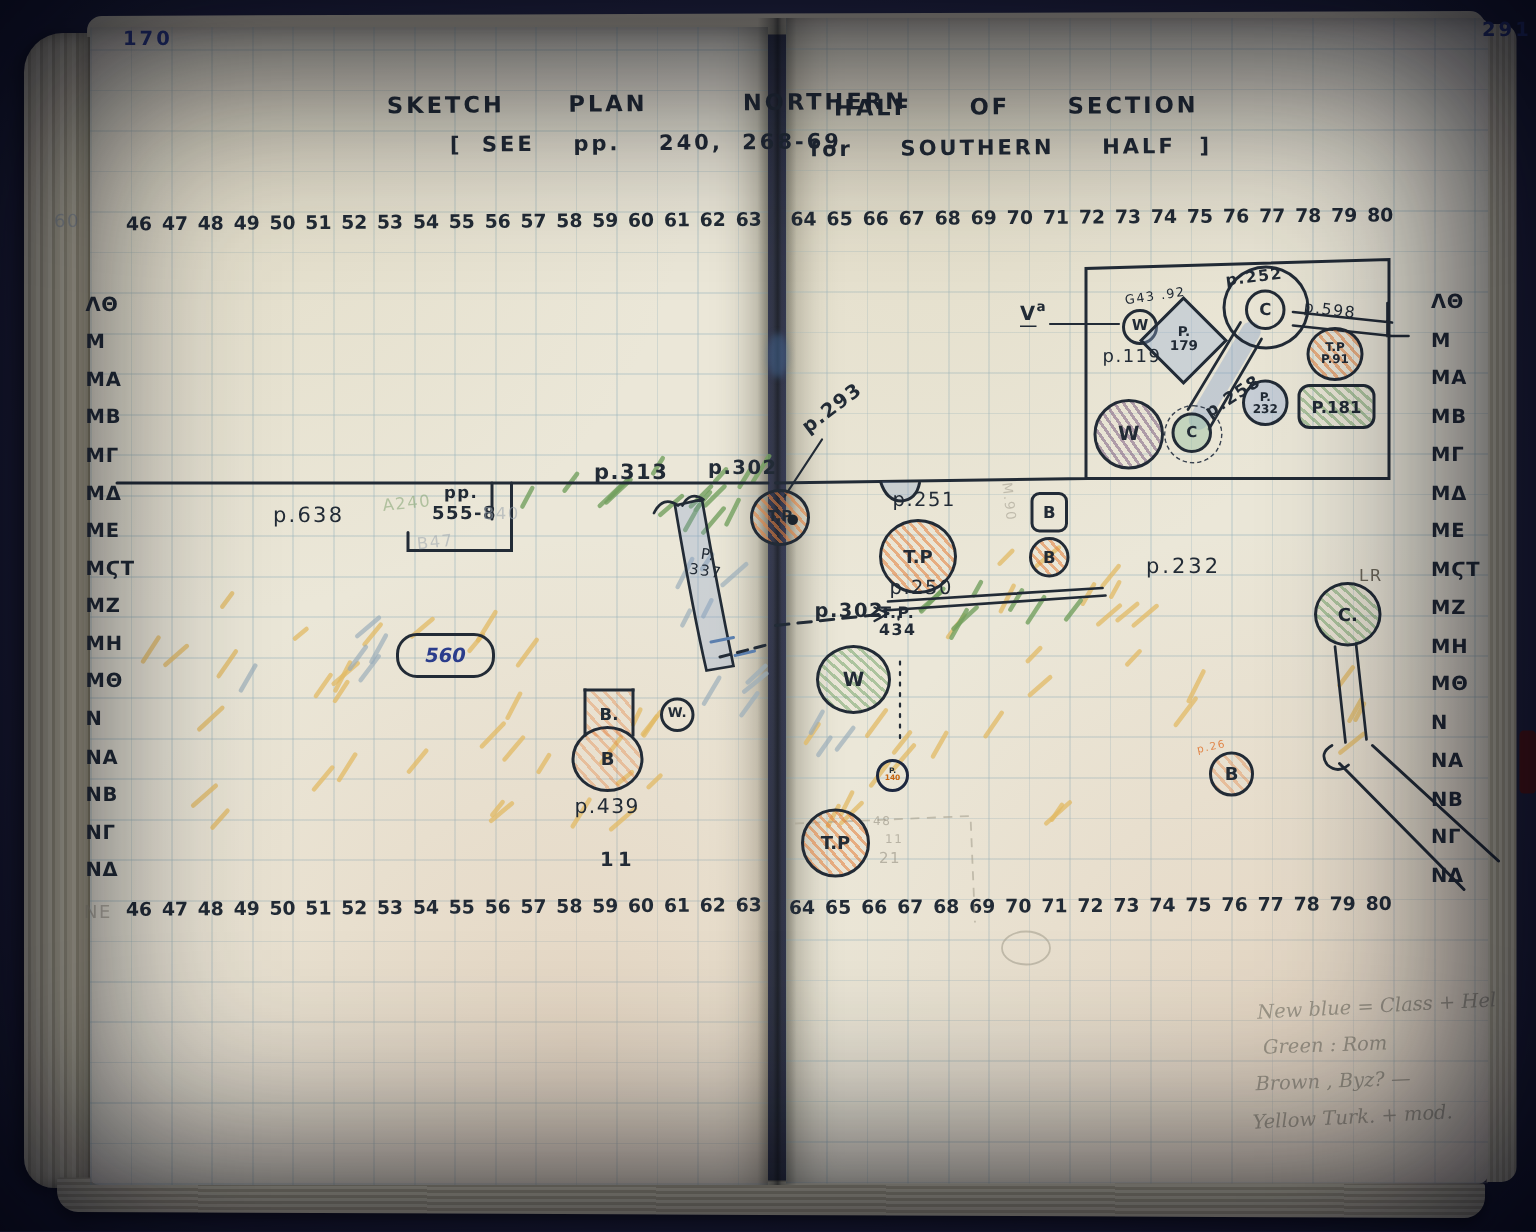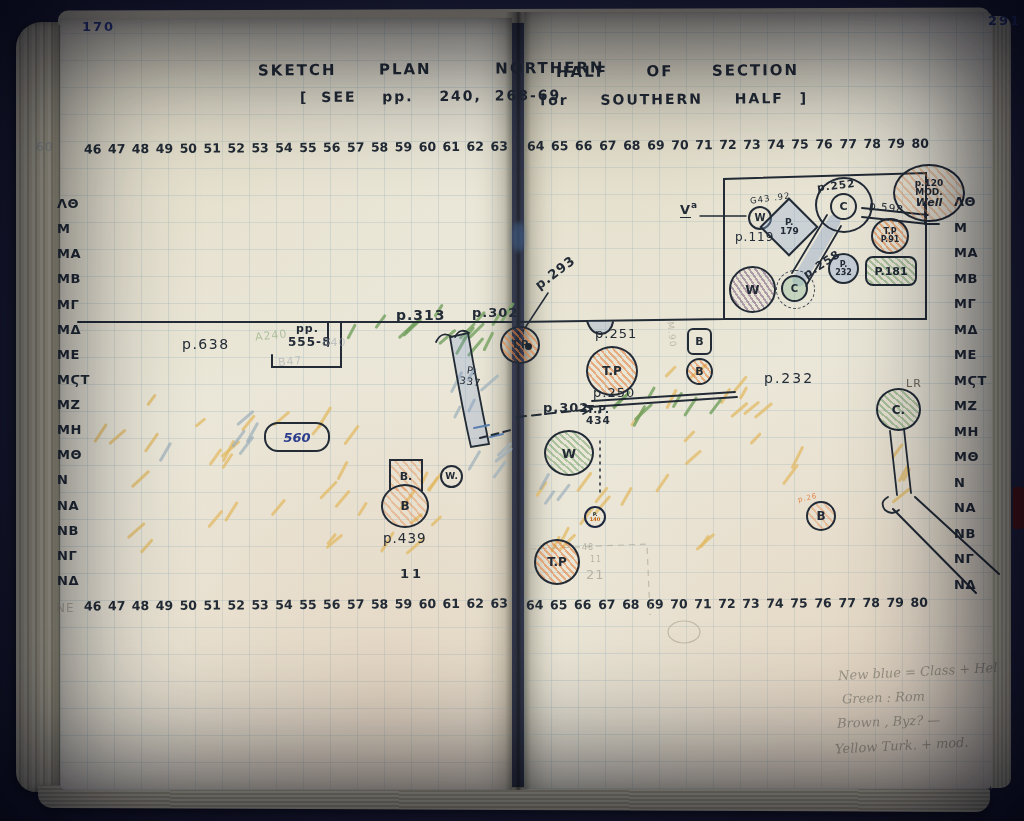--- a/index.html
+++ b/index.html
@@ -369,21 +369,21 @@
   <span class="lbl" style="left:595px;top:327px;font-size:13px;">p.251</span>
   <span class="lbl" style="left:593px;top:386px;font-size:13px;">p.250</span>
   <span class="lbl bold" style="left:543px;top:401px;font-size:13px;">p.302</span>
   <span class="lbl bold" style="left:586px;top:404px;font-size:10.5px;text-align:center;"><span>T.P.</span><br><span>434</span></span>
   <span class="lbl" style="left:764px;top:371px;font-size:14px;letter-spacing:2px;">p.232</span>
   <span class="lbl" style="left:906px;top:378px;font-size:11px;color:#6b6658;">LR</span>
   <span class="lbl" style="left:798px;top:495px;font-size:7px;color:rgba(224,123,58,.9);transform:rotate(-12deg);z-index:8;">p.26</span>
   <span class="lbl faint pencil" style="left:658px;top:330px;font-size:9px;transform:rotate(83deg);opacity:.45;">M.90</span>
   <span class="lbl faint pencil" style="left:582px;top:544px;font-size:8px;">48</span>
   <span class="lbl faint pencil" style="left:590px;top:556px;font-size:8px;">11</span>
-  <span class="lbl faint pencil" style="left:586px;top:568px;font-size:13px;">21</span>
+  <span class="lbl faint pencil" style="left:586px;top:568px;font-size:10px;">21</span>
 
   <div class="shape circle orange-hatch" style="left:500px;top:326px;width:40px;height:38px;">
     <span style="font-size:10px;">T.P</span>
     <span class="dot" style="position:absolute;right:6px;top:15px;"></span>
   </div>
   <div class="shape" style="left:264px;top:422px;width:66px;height:30px;border-radius:14px;">
     <span class="blue-ink" style="font-size:13px;font-style:italic;">560</span>
   </div>
   <div class="shape orange-hatch-light" style="left:389px;top:459px;width:34px;height:32px;border-bottom:none;">
     <span style="font-size:11px;">B.</span>
@@ -419,25 +419,20 @@
   <div class="shape green-hatch" style="left:865px;top:256px;width:52px;height:30px;border-radius:8px;">
     <span style="font-size:11px;">P.181</span>
   </div>
   <div class="shape circle purple-hatch" style="left:729px;top:266px;width:47px;height:47px;">
     <span style="font-size:13px;">W</span>
   </div>
   <div class="dashed-ring" style="left:776px;top:270px;width:37px;height:37px;"></div>
   <div class="shape circle" style="left:781px;top:275px;width:27px;height:27px;background:rgba(150,190,160,.45);">
     <span style="font-size:10px;">C</span>
   </div>
-  <div class="shape circle orange-hatch-light" style="left:893px;top:164px;width:72px;height:58px;z-index:6;">
-    <span style="font-size:9px;">p.120</span>
-    <span style="font-size:9px;">MOD.</span>
-    <span style="font-size:11px;font-style:italic;">Well</span>
-  </div>
 
   <div class="shape" style="left:687px;top:328px;width:25px;height:27px;border-radius:6px;">
     <span style="font-size:11px;">B</span>
   </div>
   <div class="shape circle orange-hatch" style="left:686px;top:358px;width:27px;height:27px;">
     <span style="font-size:11px;">B</span>
   </div>
   <div class="shape circle orange-hatch" style="left:586px;top:346px;width:52px;height:50px;">
     <span style="font-size:12px;">T.P</span>
   </div>

